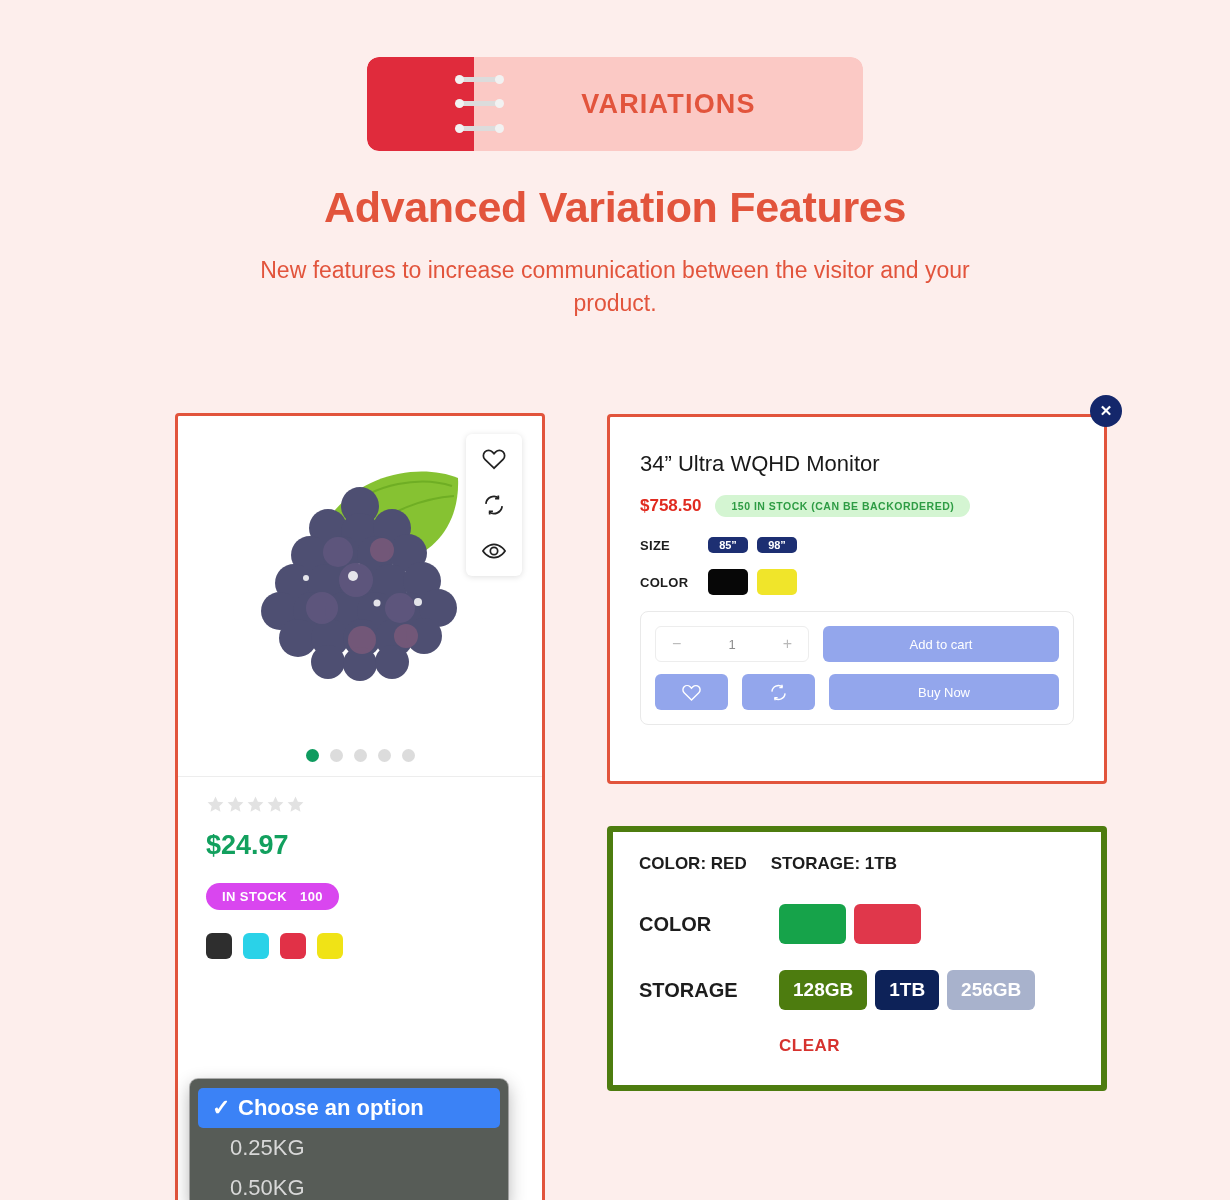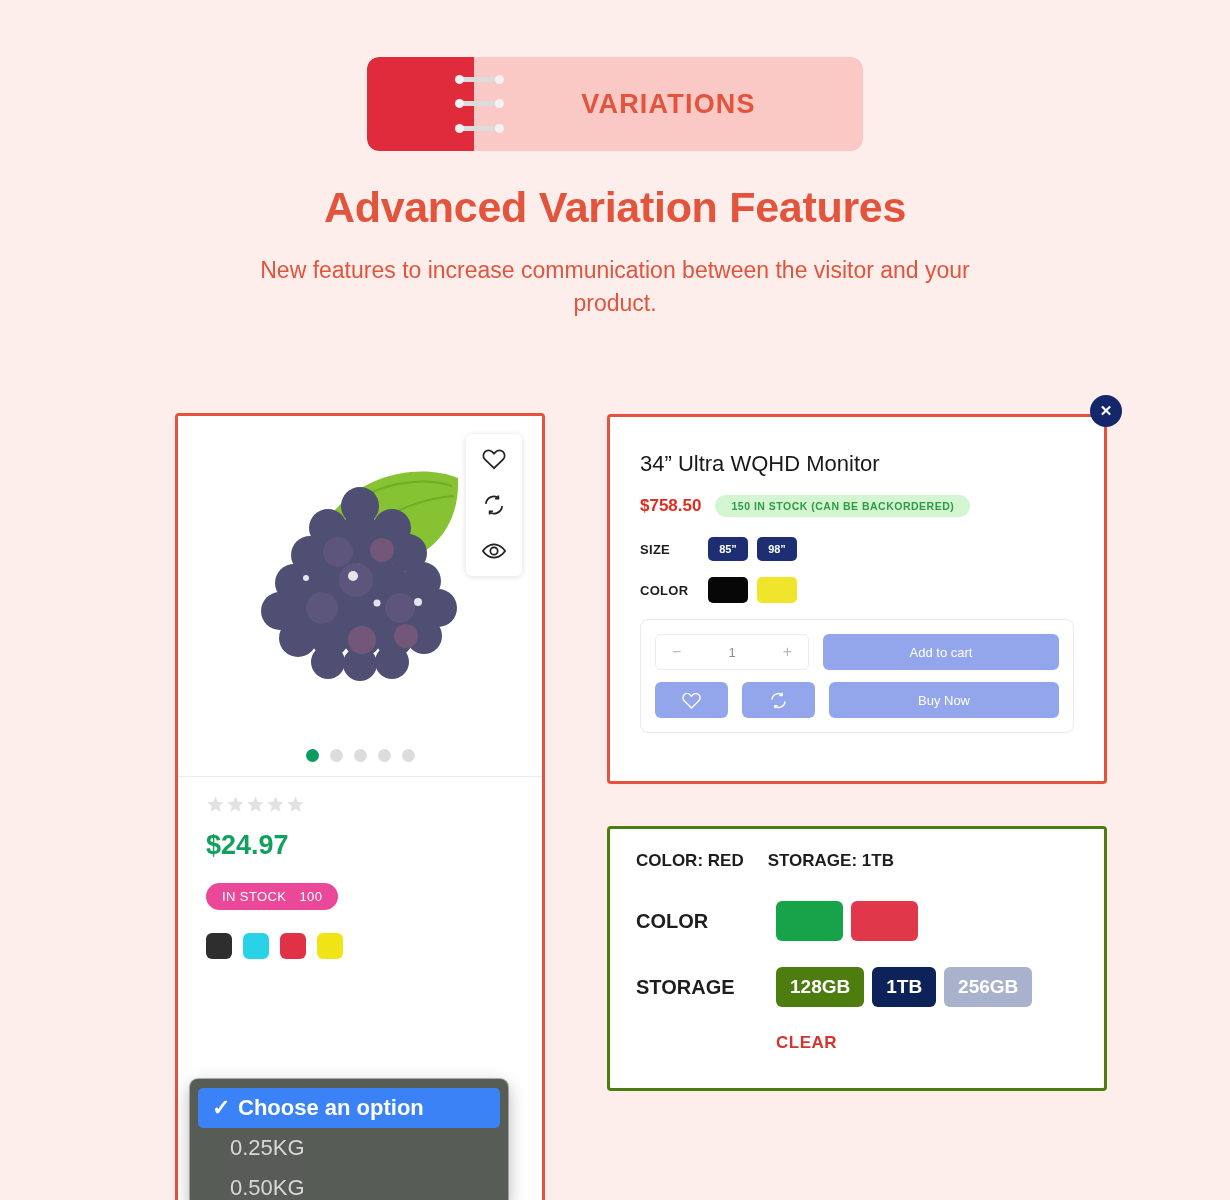--- a/index.html
+++ b/index.html
@@ -68,22 +68,22 @@
     justify-content:center;gap:11px;}
   .dot{width:13px;height:13px;border-radius:50%;background:#dcdcdc;}
   .dot.active{background:#0e9b5f;}
 
   .pinfo{padding:18px 28px 0;}
   .stars{display:flex;gap:1px;margin-bottom:16px;}
   .pname{font-size:24px;font-weight:bold;color:#1d1d1d;margin:0 0 22px;}
   .pprice{font-size:27px;font-weight:bold;color:#12a05e;margin:0 0 22px;}
   .stock-pill{
     display:inline-flex;align-items:center;gap:13px;
-    background:#ec4899;color:#fff;border-radius:14px;
-    padding:6px 16px;font-size:13px;font-weight:normal;letter-spacing:.4px;
+    background:#d946ef;color:#fff;border-radius:14px;
+    padding:6px 16px;font-size:13px;font-weight:bold;letter-spacing:.4px;
   }
   .swatches{display:flex;gap:11px;margin-top:23px;}
   .sw{width:26px;height:26px;border-radius:6px;}
 
   .ghost-btn{
     position:absolute;left:300px;top:1154px;width:40px;height:64px;
     background:#86b89f;border-radius:8px;
   }
 
   
@@ -117,21 +117,21 @@
   .m-pricerow{display:flex;align-items:center;gap:14px;margin-bottom:20px;}
   .m-price{font-size:17px;font-weight:bold;color:#e02b20;}
   .m-stock{
     background:#d4f5d2;color:#2e9c44;border-radius:12px;
     padding:5px 16px;font-size:10.5px;font-weight:bold;letter-spacing:.5px;
   }
   .attr-row{display:flex;align-items:center;margin-bottom:16px;}
   .attr-label{width:68px;font-size:13px;font-weight:bold;color:#1d1d1d;letter-spacing:.3px;}
   .attr-vals{display:flex;gap:9px;}
   .size-chip{
-    min-width:40px;height:24px;background:#1d2f72;color:#fff;
+    min-width:40px;height:16px;background:#1d2f72;color:#fff;
     border-radius:5px;display:flex;align-items:center;justify-content:center;
     font-size:11px;font-weight:bold;padding:0 8px;box-sizing:border-box;
   }
   .color-chip{width:40px;height:26px;border-radius:5px;}
 
   .cart-box{
     margin-top:14px;border:1px solid #e9e9e9;border-radius:8px;
     padding:14px;display:flex;flex-direction:column;gap:12px;
   }
   .cart-row{display:flex;gap:14px;}
@@ -146,21 +146,21 @@
     display:flex;align-items:center;justify-content:center;
     font-size:13px;height:36px;
   }
   .btn-add{flex:1;}
   .btn-buy{flex:1;}
   .btn-sq{width:73px;height:36px;}
 
   
   .var-card{
     position:absolute;left:607px;top:826px;width:500px;height:265px;
-    background:#fff;border:3px solid #4d7c0f;border-radius:4px;
+    background:#fff;border:6px solid #4d7c0f;border-radius:4px;
     box-sizing:border-box;padding:22px 26px 0;
   }
   .var-summary{display:flex;gap:24px;margin-bottom:30px;}
   .var-summary span{font-size:17px;font-weight:bold;color:#1d1d1d;}
   .var-row{display:flex;align-items:center;margin-bottom:26px;}
   .var-label{width:140px;font-size:20px;font-weight:bold;color:#1d1d1d;}
   .var-opts{display:flex;gap:8px;}
   .big-color{width:67px;height:40px;border-radius:6px;}
   .store-chip{
     height:40px;border-radius:6px;color:#fff;font-size:19px;font-weight:bold;

